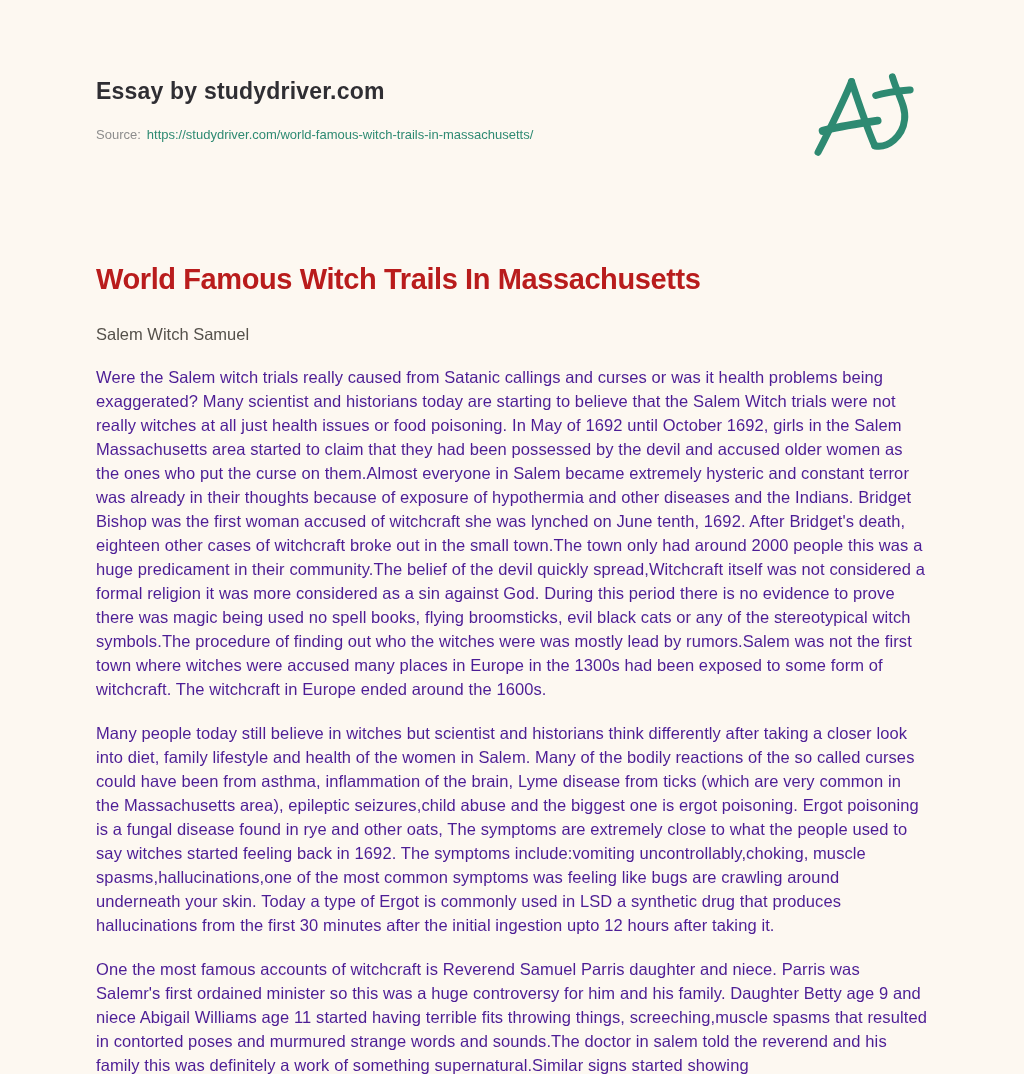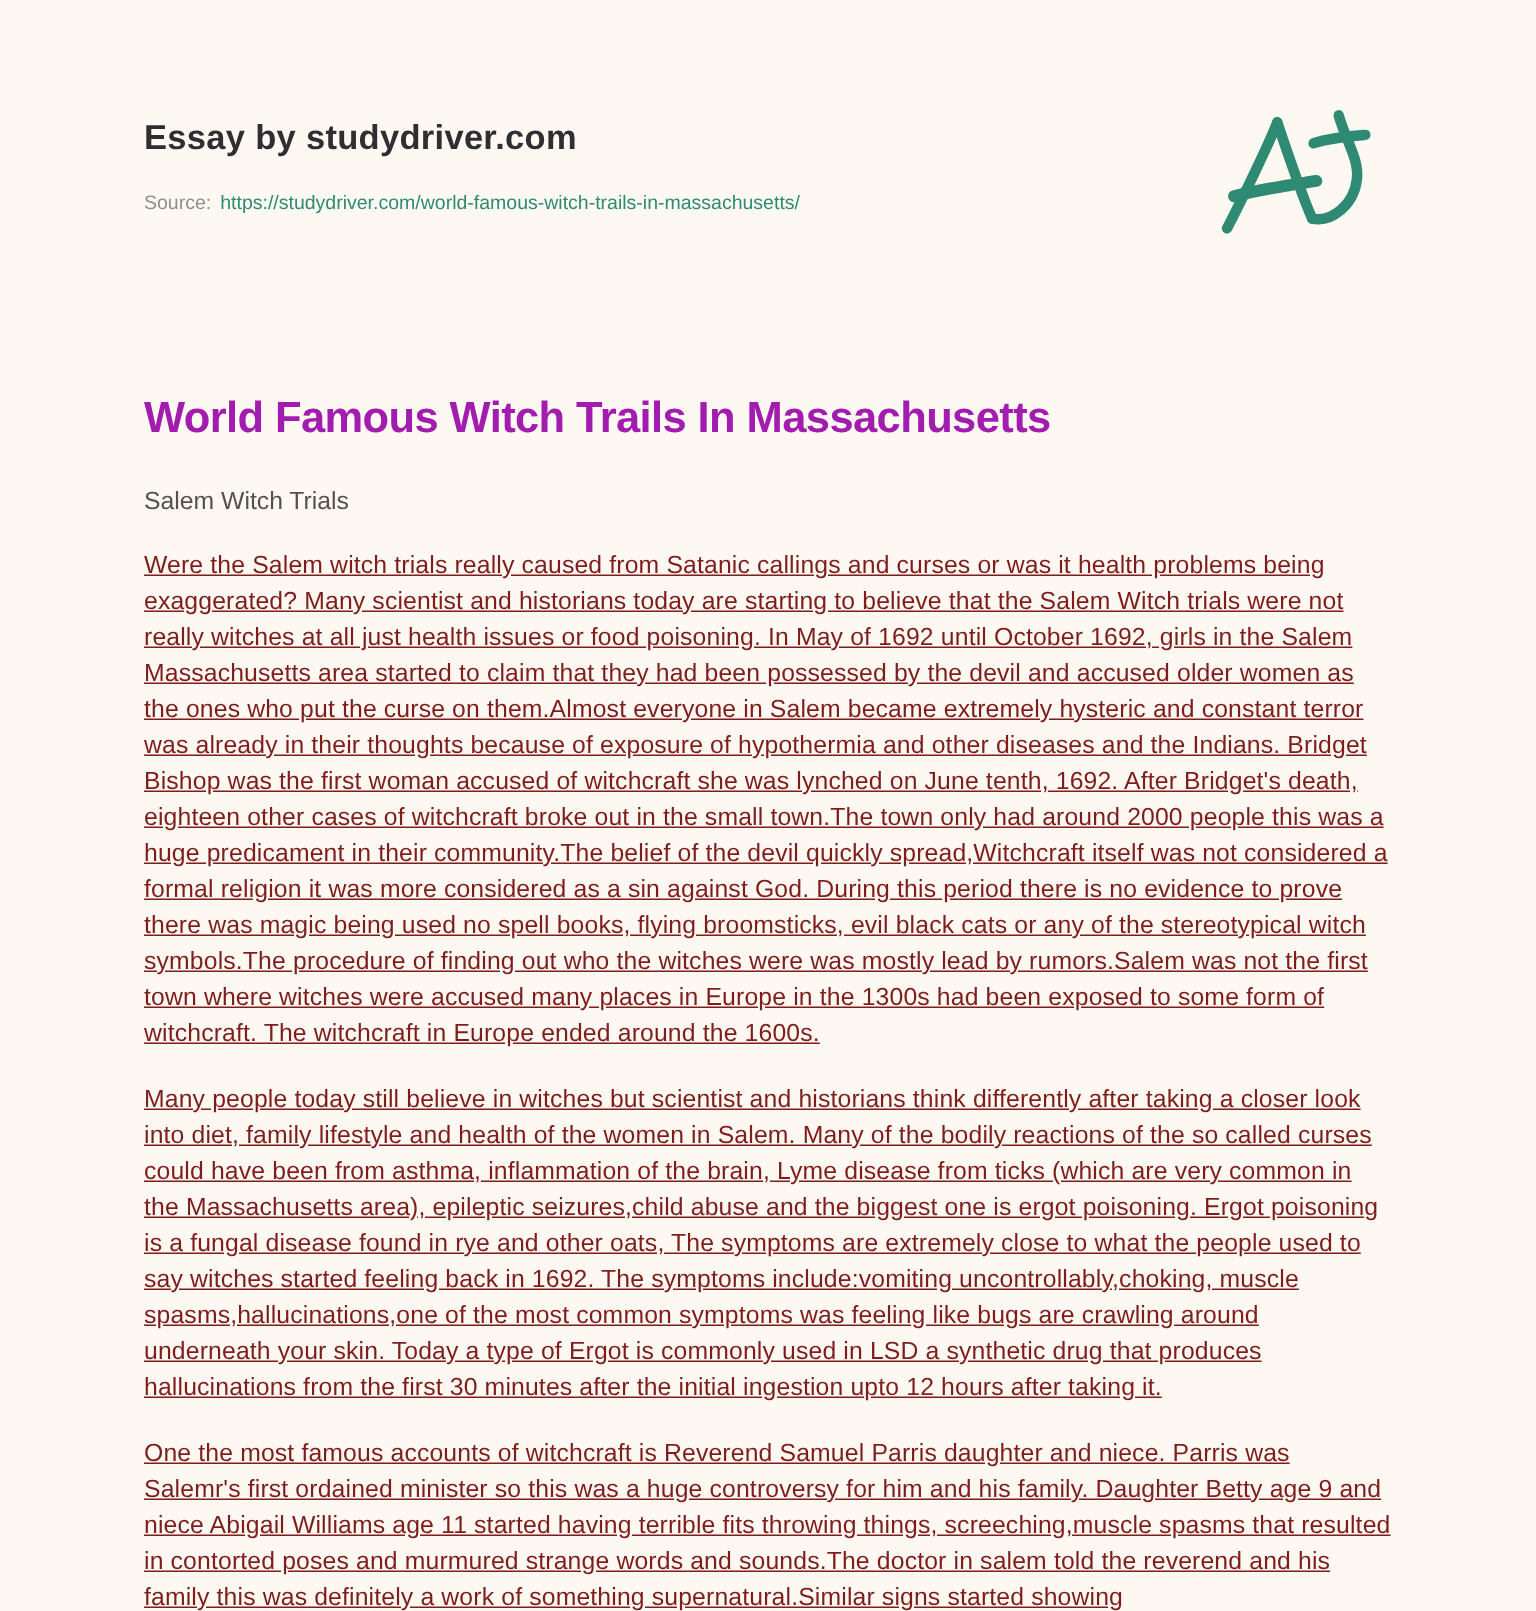--- a/index.html
+++ b/index.html
@@ -55,36 +55,35 @@
   .logo svg {
     width: 100%;
     height: 100%;
   }
   
   .essay-title {
     margin: 92px 0 0 0;
     font-size: 29px;
     font-weight: 700;
     letter-spacing: -0.4px;
-    color: #a21caf;
+    color: #b91c1c;
     line-height: 36px;
   }
   .essay-subtitle {
     margin: 27px 0 0 0;
     font-size: 16.5px;
     line-height: 20px;
     color: #55514b;
   }
   .essay-text p {
     margin: 20px 0 0 0;
     font-size: 16.5px;
     line-height: 24px;
     letter-spacing: 0.1px;
-    color: #7f1d1d;
-    text-decoration: underline;
+    color: #4c1d95;
   }
   .essay-text p:first-child {
     margin-top: 21px;
   }
 </style>
 </head>
 <body>
 
 <div class="page">
 
@@ -108,21 +107,21 @@
         <path d="M79 36 C91 32 104 31 116 30"></path>
 
         <path d="M97 16 C102 34 112 48 110 62 C108 80 92 93 78 90"></path>
       </svg>
     </div>
   </header>
 
   <main class="essay">
     <h2 class="essay-title">World Famous Witch Trails In Massachusetts</h2>
 
-    <p class="essay-subtitle">Salem Witch Trials</p>
+    <p class="essay-subtitle">Salem Witch Samuel</p>
 
     <div class="essay-text">
       <p>Were the Salem witch trials really caused from Satanic callings and curses or was it health problems being exaggerated? Many scientist and historians today are starting to believe that the Salem Witch trials were not really witches at all just health issues or food poisoning. In May of 1692 until October 1692, girls in the Salem Massachusetts area started to claim that they had been possessed by the devil and accused older women as the ones who put the curse on them.Almost everyone in Salem became extremely hysteric and constant terror was already in their thoughts because of exposure of hypothermia and other diseases and the Indians. Bridget Bishop was the first woman accused of witchcraft she was lynched on June tenth, 1692. After Bridget's death, eighteen other cases of witchcraft broke out in the small town.The town only had around 2000 people this was a huge predicament in their community.The belief of the devil quickly spread,Witchcraft itself was not considered a formal religion it was more considered as a sin against God. During this period there is no evidence to prove there was magic being used no spell books, flying broomsticks, evil black cats or any of the stereotypical witch symbols.The procedure of finding out who the witches were was mostly lead by rumors.Salem was not the first town where witches were accused many places in Europe in the 1300s had been exposed to some form of witchcraft. The witchcraft in Europe ended around the 1600s.</p>
       <p>Many people today still believe in witches but scientist and historians think differently after taking a closer look into diet, family lifestyle and health of the women in Salem. Many of the bodily reactions of the so called curses could have been from asthma, inflammation of the brain, Lyme disease from ticks (which are very common in the Massachusetts area), epileptic seizures,child abuse and the biggest one is ergot poisoning. Ergot poisoning is a fungal disease found in rye and other oats, The symptoms are extremely close to what the people used to say witches started feeling back in 1692. The symptoms include:vomiting uncontrollably,choking, muscle spasms,hallucinations,one of the most common symptoms was feeling like bugs are crawling around underneath your skin. Today a type of Ergot is commonly used in LSD a synthetic drug that produces hallucinations from the first 30 minutes after the initial ingestion upto 12 hours after taking it.</p>
       <p>One the most famous accounts of witchcraft is Reverend Samuel Parris daughter and niece. Parris was Salemr's first ordained minister so this was a huge controversy for him and his family. Daughter Betty age 9 and niece Abigail Williams age 11 started having terrible fits throwing things, screeching,muscle spasms that resulted in contorted poses and murmured strange words and sounds.The doctor in salem told the reverend and his family this was definitely a work of something supernatural.Similar signs started showing</p>
     </div>
   </main>
 
 </div>
 

